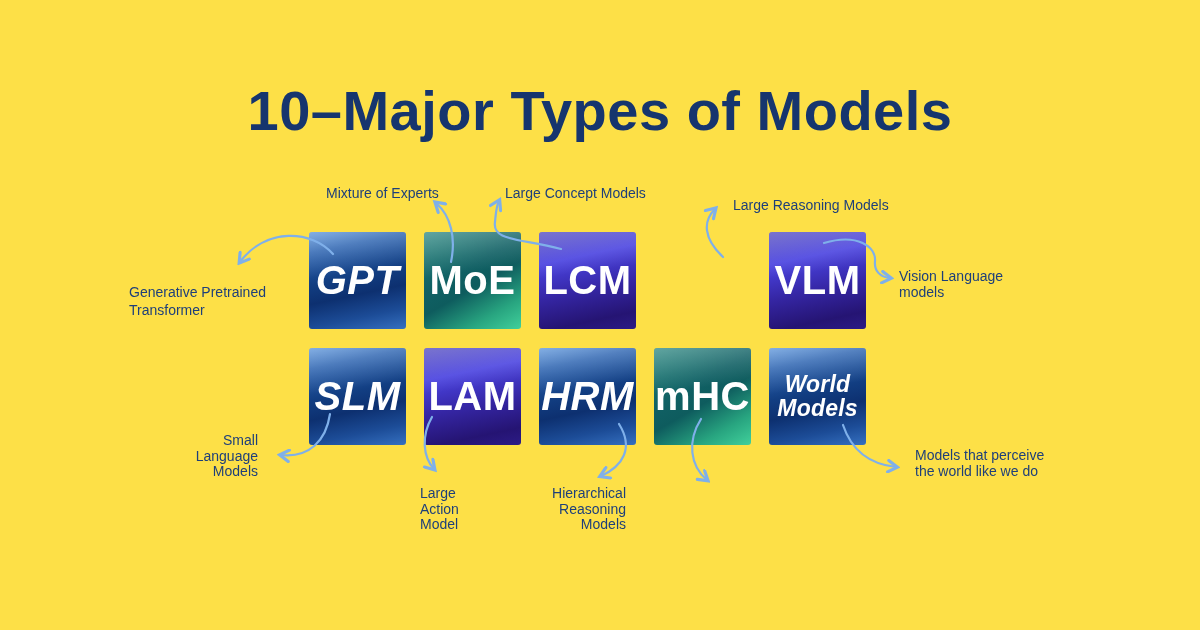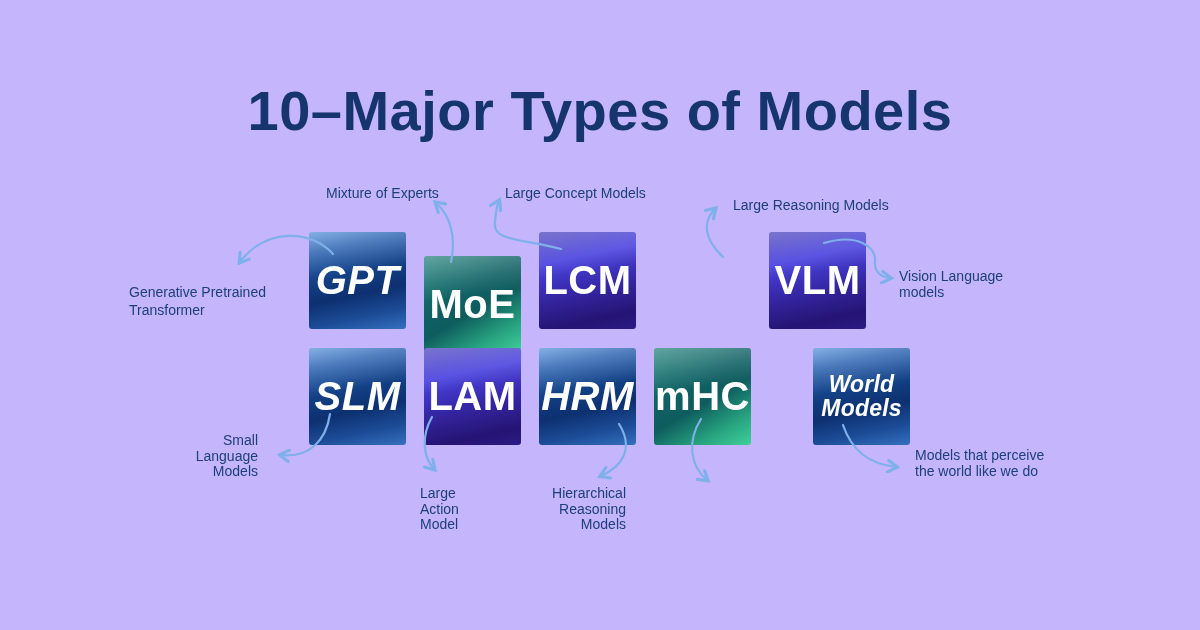--- a/index.html
+++ b/index.html
@@ -1,41 +1,41 @@
 <!DOCTYPE html>
 <html><head>
 <meta charset="utf-8">
 <style>
   html,body{margin:0;padding:0;background:#d9ecfa;}
-  .stage{position:relative;width:1200px;height:630px;background:#c4b5fd;overflow:hidden;
+  .stage{position:relative;width:1200px;height:630px;background:#fde047;overflow:hidden;
          font-family:"Liberation Sans",sans-serif;}
 
   .page-title{position:absolute;left:0;top:80px;width:1200px;text-align:center;
     font-size:56px;font-weight:600;letter-spacing:0.5px;color:#16356e;line-height:62px;}
 
   .tile{position:absolute;width:97px;height:97px;border-radius:3px;
     display:flex;align-items:center;justify-content:center;
     color:#ffffff;font-weight:bold;}
   .tile::before{content:"";position:absolute;inset:0;border-radius:inherit;
     background:linear-gradient(172deg,rgba(255,255,255,0.30) 0%,rgba(255,255,255,0.10) 26%,rgba(255,255,255,0) 42%);}
   .tile-label{position:relative;z-index:1;white-space:pre-line;text-align:center;
     font-size:40px;line-height:1.02;letter-spacing:0.5px;}
   .tile-label.small{font-size:23px;letter-spacing:0.2px;}
 
   .theme-blue{background:linear-gradient(168deg,#4e8cd8 0%,#2a62b0 18%,#123e82 45%,#0d3070 62%,#1c4c97 82%,#3570c0 100%);font-style:italic;}
   .theme-indigo{background:linear-gradient(168deg,#4038b8 0%,#4a43e0 28%,#3526a4 58%,#251473 85%,#2c1b86 100%);}
   .theme-teal{background:linear-gradient(150deg,#1d7f78 0%,#106064 40%,#0e5c5e 55%,#28a580 80%,#41d09b 100%);}
 
   
-  #tile-gpt{left:309px;top:232px;}  #tile-moe{left:424px;top:232px;margin-top:24px;}
+  #tile-gpt{left:309px;top:232px;}  #tile-moe{left:424px;top:232px;}
   #tile-lcm{left:539px;top:232px;}  #tile-lrm{left:654px;top:232px;}
   #tile-vlm{left:769px;top:232px;}
   #tile-slm{left:309px;top:348px;}  #tile-lam{left:424px;top:348px;}
   #tile-hrm{left:539px;top:348px;}  #tile-mhc{left:654px;top:348px;}
-  #tile-world{left:813px;top:348px;}
+  #tile-world{left:769px;top:348px;}
 
   .ann{position:absolute;color:#1e3f7a;font-size:14px;font-weight:500;
     line-height:15.5px;white-space:pre-line;}
   #ann-moe{left:326px;top:186px;}
   #ann-lcm{left:505px;top:186px;text-align:right;}
   #ann-lrm{left:733px;top:198px;}
   #ann-gpt{left:129px;top:283px;width:160px;text-align:left;line-height:18px;}
   #ann-vlm{left:899px;top:269px;}
   #ann-slm{left:168px;top:433px;width:90px;text-align:right;}
   #ann-lam{left:420px;top:486px;}

